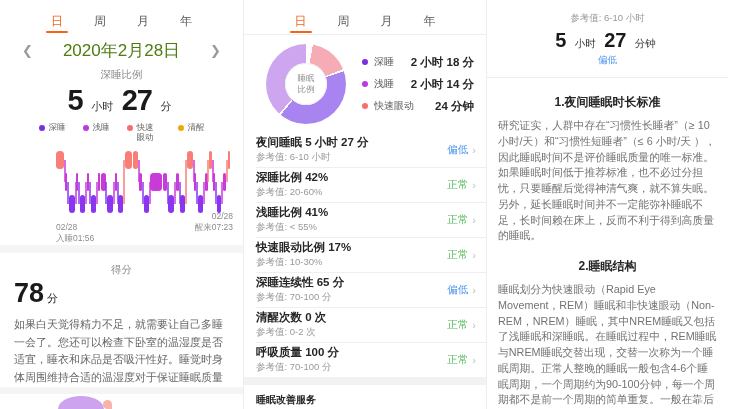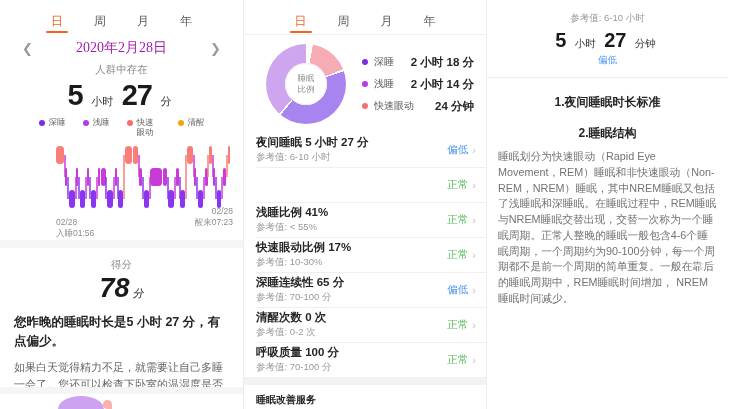--- a/index.html
+++ b/index.html
@@ -13,39 +13,39 @@
   
   .tabs { display:flex; justify-content:center; gap:27px; padding-top:13px; height:33px; }
   .tab { font-size:12px; color:#595959; cursor:pointer; position:relative; padding:0 2px 6px; }
   .tab.active { color:#f2641e; }
   .tab.active .underline { position:absolute; left:-3px; right:-3px; bottom:0; height:2.5px; background:#f2641e; border-radius:2px; }
   .tabs-divider { height:1px; background:#efefef; margin-top:1px; }
 
   
   .date-nav { display:flex; align-items:center; justify-content:space-between; padding:6px 22px 0; }
   .date-nav .arrow { color:#9a9a9a; font-size:13px; cursor:pointer; line-height:1; }
-  .date-nav .date { font-size:14px; color:#a21caf;font-family:Liberation Serif, serif; }
+  .date-nav .date { font-size:17px; color:#4d7c0f; }
   .p1-subtitle { text-align:center; font-size:10.5px; color:#8c8c8c; margin-top:6px; }
   .duration { text-align:center; margin-top:2px; color:#1a1a1a; }
   .duration .num { font-size:29px; font-weight:600; letter-spacing:-1px; }
   .duration .unit { font-size:11px; color:#333; margin:0 4px; }
   .p1-legend { display:flex; justify-content:center; align-items:flex-start; gap:17px; margin-top:6px; min-height:20px; }
   .p1-legend .item { display:flex; align-items:flex-start; gap:4px; }
   .p1-legend .dot { width:6px; height:6px; border-radius:50%; margin-top:2px; }
   .p1-legend .lbl { font-size:8.5px; color:#666; line-height:1.15; max-width:24px; }
   .hypno { position:relative; margin:8px 12px 0 56px; height:64px; }
   .hypno .bar { position:absolute; height:18px; border-radius:3.5px; }
   .hypno .conn { position:absolute; width:2px; opacity:.75; }
   .sleep-times { position:relative; height:30px; margin:0 10px 0 56px; font-size:8.5px; color:#8c8c8c; line-height:1.3; }
   .sleep-times .start { position:absolute; left:0; top:7px; }
   .sleep-times .end { position:absolute; right:0; top:-4px; text-align:right; }
   .gap-band { height:8px; background:#f5f5f6; }
   .score-card { padding:10px 14px 0; }
   .score-title { text-align:center; font-size:10.5px; color:#8c8c8c; }
-  .score-val { text-align:center; color:#1a1a1a; margin-top:1px;font-style:italic; }
+  .score-val { text-align:left; color:#1a1a1a; margin-top:1px; }
   .score-val .num { font-size:27px; font-weight:700; }
   .score-val .unit { font-size:11px; margin-left:3px; }
   .score-bold { font-size:12.5px; font-weight:700; color:#262626; line-height:1.55; margin-top:9px; }
   .score-para { font-size:11px; color:#666; line-height:1.6; margin-top:7px; }
   .p1-bottom { position:absolute; left:0; right:0; bottom:0; height:22px; background:#fff; }
   .p1-bottom .band { height:7px; background:#f5f5f6; }
   .mascot { position:absolute; left:58px; top:9px; width:46px; height:26px; background:#cda3ef; border-radius:50%; }
   .mascot-ear { position:absolute; left:103px; top:13px; width:9px; height:9px; background:#f6b4ac; border-radius:50% 50% 0 50%; }
 
   
@@ -96,21 +96,21 @@
       <div class="tab active"><span>日</span><span class="underline"></span></div>
       <div class="tab">周</div>
       <div class="tab">月</div>
       <div class="tab">年</div>
     </div>
     <div class="date-nav">
       <span class="arrow">❮</span>
       <span class="date">2020年2月28日</span>
       <span class="arrow">❯</span>
     </div>
-    <div class="p1-subtitle">人群中存在</div>
+    <div class="p1-subtitle">深睡比例</div>
     <div class="duration">
       <span class="num">5</span>
       <span class="unit">小时</span>
       <span class="num">27</span>
       <span class="unit">分</span>
     </div>
     <div class="p1-legend" id="p1-legend">
         <div class="item">
           <span class="dot" style="background: rgb(123, 47, 224);"></span>
           <span class="lbl">深睡</span>
@@ -195,21 +195,20 @@
         <div>02/28</div>
         <div>醒来07:23</div>
       </div>
     </div>
     <div class="gap-band"></div>
     <div class="score-card">
       <div class="score-title">得分</div>
       <div class="score-val">
         <span class="num">78</span><span class="unit">分</span>
       </div>
-      <div class="score-bold">您昨晚的睡眠时长是5 小时 27 分，有点偏少。</div>
       <div class="score-para">如果白天觉得精力不足，就需要让自己多睡一会了。您还可以检查下卧室的温湿度是否适宜，睡衣和床品是否吸汗性好。睡觉时身体周围维持合适的温湿度对于保证睡眠质量很重要。</div>
     </div>
     <div class="p1-bottom">
       <div class="band"></div>
       <div class="mascot"></div>
       <div class="mascot-ear"></div>
     </div>
   </div>
 
   <div class="panel">
@@ -247,20 +246,24 @@
     <div class="rows" id="metric-rows">
         <div class="m-row">
           <div class="txt">
             <div class="title">夜间睡眠  5 小时 27 分</div>
             <div class="ref">参考值: 6-10 小时</div>
           </div>
           <span class="status low">偏低</span>
           <span class="chev">›</span>
         </div>
         <div class="m-row">
+          <div class="txt">
+            <div class="title">深睡比例  42%</div>
+            <div class="ref">参考值: 20-60%</div>
+          </div>
           <span class="status ok">正常</span>
           <span class="chev">›</span>
         </div>
         <div class="m-row">
           <div class="txt">
             <div class="title">浅睡比例  41%</div>
             <div class="ref">参考值: &lt; 55%</div>
           </div>
           <span class="status ok">正常</span>
           <span class="chev">›</span>
@@ -311,18 +314,19 @@
         <span class="num">5</span>
         <span class="unit">小时</span>
         <span class="num">27</span>
         <span class="unit">分钟</span>
       </div>
       <div class="p3-status">偏低</div>
     </div>
     <div class="p3-divider"></div>
     <div class="article">
       <h3>1.夜间睡眠时长标准</h3>
+      <p>研究证实，人群中存在“习惯性长睡者”（≥ 10 小时/天）和“习惯性短睡者”（≤ 6 小时/天 ），因此睡眠时间不是评价睡眠质量的唯一标准。如果睡眠时间低于推荐标准，也不必过分担忧，只要睡醒后觉得神清气爽，就不算失眠。另外，延长睡眠时间并不一定能弥补睡眠不足，长时间赖在床上，反而不利于得到高质量的睡眠。</p>
       <h3 class="sec2">2.睡眠结构</h3>
       <p>睡眠划分为快速眼动（Rapid Eye Movement，REM）睡眠和非快速眼动（Non-REM，NREM）睡眠，其中NREM睡眠又包括了浅睡眠和深睡眠。在睡眠过程中，REM睡眠与NREM睡眠交替出现，交替一次称为一个睡眠周期。正常人整晚的睡眠一般包含4-6个睡眠周期，一个周期约为90-100分钟，每一个周期都不是前一个周期的简单重复。一般在靠后的睡眠周期中，REM睡眠时间增加， NREM睡眠时间减少。</p>
     </div>
   </div>
 
 </div>
 
 </body></html>

